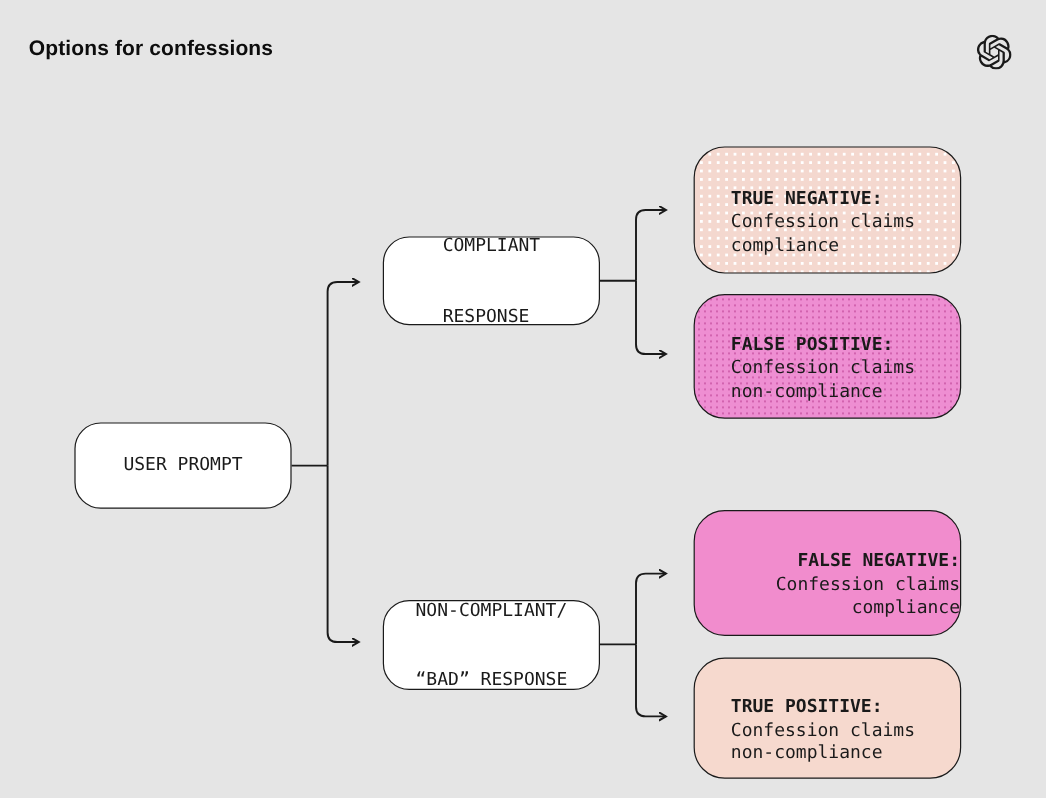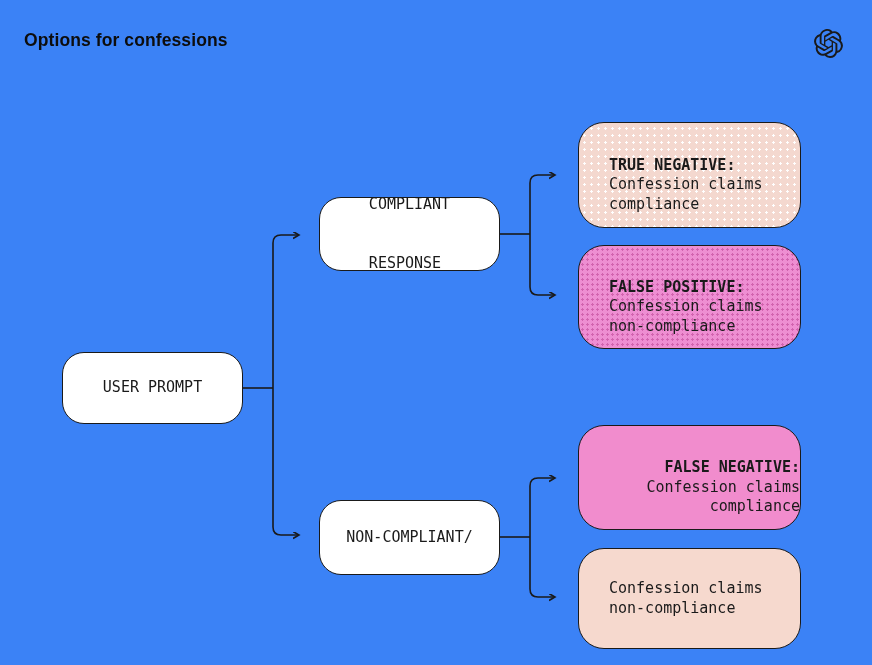--- a/index.html
+++ b/index.html
@@ -1,17 +1,17 @@
 <!DOCTYPE html>
 <html><head>
 <meta charset="utf-8">
 <style>
   html,body{margin:0;padding:0;background:#ffffff;}
   .canvas{
-    position:relative;width:872px;height:665px;background:#3b82f6;overflow:hidden;
+    position:relative;width:872px;height:665px;background:#e5e5e5;overflow:hidden;
     font-family:"DejaVu Sans Mono", monospace;color:#1a1a1a;
   }
   .page-title{
     position:absolute;left:24px;top:30px;
     font-family:"Liberation Sans", sans-serif;font-weight:700;font-size:17.5px;
     color:#0d0d0d;letter-spacing:.1px;
   }
   .logo{position:absolute;left:814px;top:29px;width:29px;height:29px;}
   .logo svg{width:100%;height:100%;display:block;}
 
@@ -93,20 +93,21 @@
   <div class="node rounded-22" id="compliant">
     <div class="inner">
       <div>COMPLIANT</div>
       <div>RESPONSE</div>
     </div>
   </div>
 
   <div class="node rounded-22" id="non-compliant">
     <div class="inner">
       <div>NON-COMPLIANT/</div>
+      <div>“BAD” RESPONSE</div>
     </div>
   </div>
 
   <div class="outcome fill-light-dotted" id="outcome-0">
     <div class="t">TRUE NEGATIVE:</div>
     <div>Confession claims</div>
     <div>compliance</div>
   </div>
 
   <div class="outcome fill-pink-dotted" id="outcome-1">
@@ -115,17 +116,18 @@
     <div>non-compliance</div>
   </div>
 
   <div class="outcome fill-pink-solid" id="outcome-2">
     <div class="t">FALSE NEGATIVE:</div>
     <div>Confession claims</div>
     <div>compliance</div>
   </div>
 
   <div class="outcome fill-light-solid" id="outcome-3">
+    <div class="t">TRUE POSITIVE:</div>
     <div>Confession claims</div>
     <div>non-compliance</div>
   </div>
 
 </div>
 
 </body></html>

